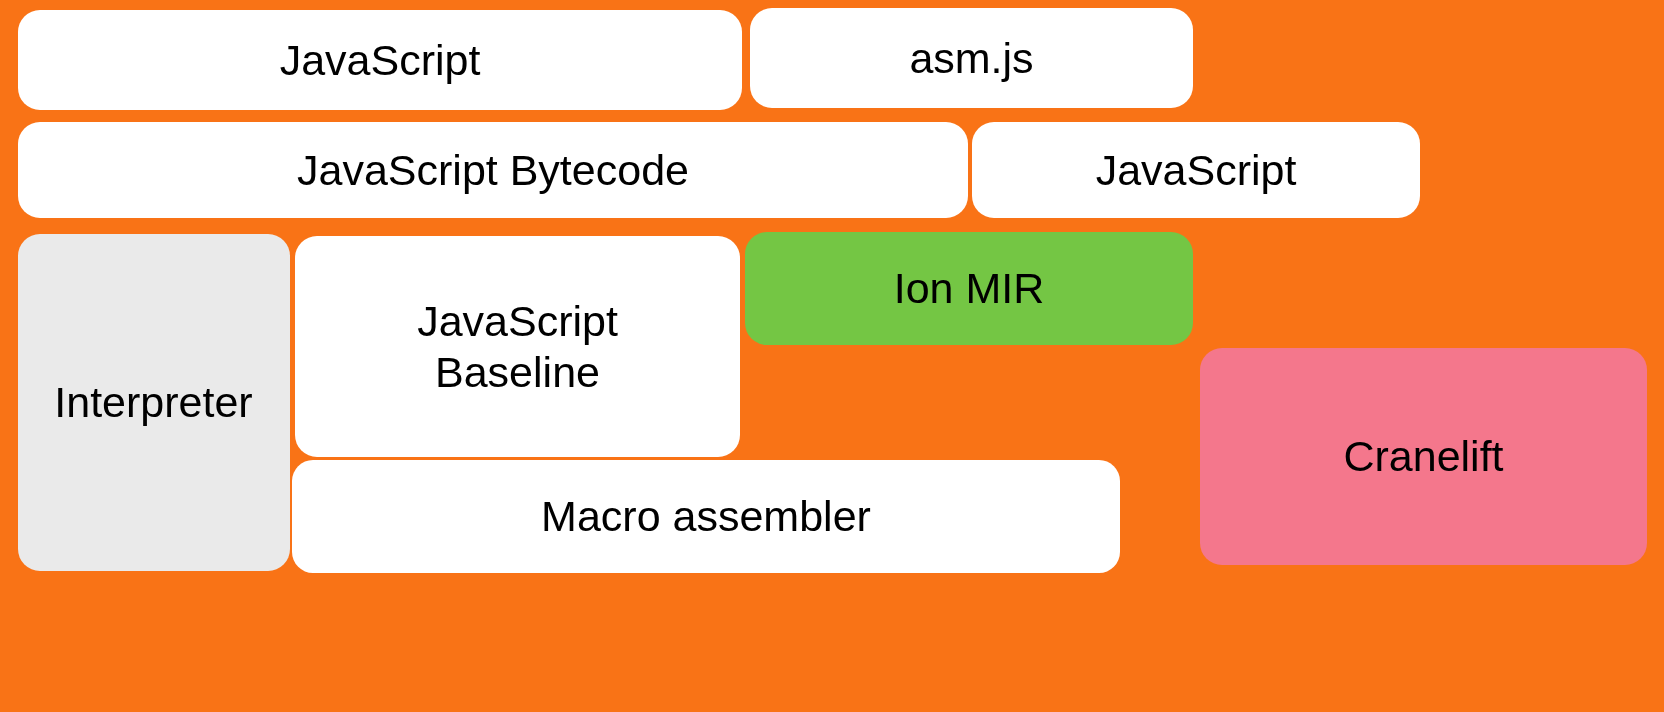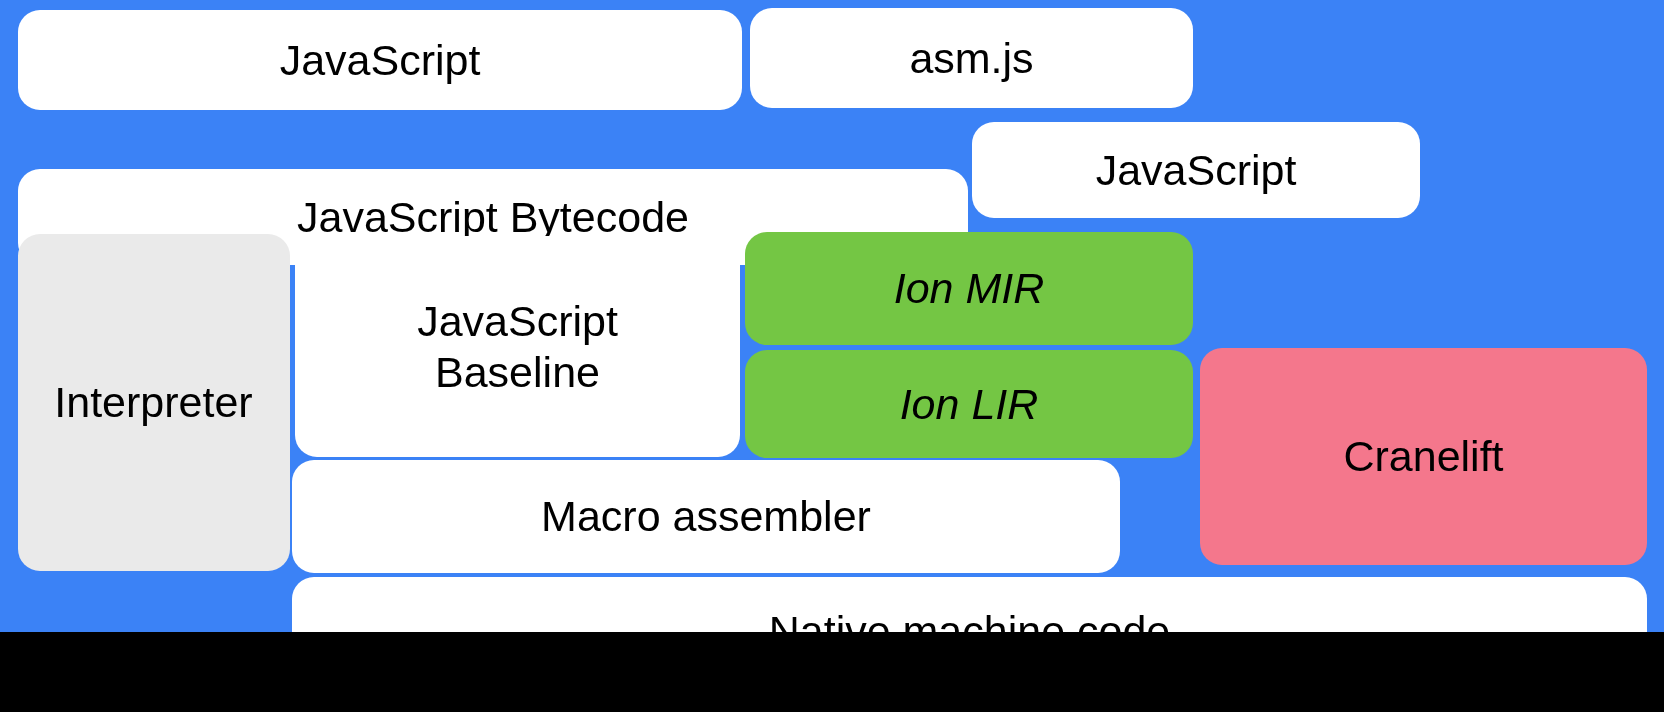--- a/index.html
+++ b/index.html
@@ -3,22 +3,22 @@
 <meta charset="utf-8">
 <style>
   html, body {
     margin: 0;
     padding: 0;
     background: #000000;
   }
   #stage {
     position: relative;
     width: 1664px;
-    height: 632px;
-    background: #3b82f6;
+    height: 712px;
+    background: #f97316;
     overflow: hidden;
     font-family: "Liberation Sans", sans-serif;
   }
   .node {
     position: absolute;
     box-sizing: border-box;
     display: flex;
     align-items: center;
     justify-content: center;
     text-align: center;
@@ -27,45 +27,43 @@
     font-size: 43px;
     line-height: 1.18;
     font-weight: 400;
     letter-spacing: 0px;
     white-space: pre-line;
     padding: 2px 8px;
     -webkit-font-smoothing: antialiased;
   }
   .fill-white { background: #FFFFFF; }
   .fill-grey  { background: #EAEAEA; padding-left: 7px; }
-  .fill-green { background: #74C644; font-style: italic; }
+  .fill-green { background: #74C644; }
   .fill-pink  { background: #F4778C; text-align: center; }
 </style>
 </head>
 <body>
 
 <div id="stage">
 
   <div class="node fill-white" style="left:18px;  top:10px;  width:724px; height:100px;">JavaScript</div>
 
   <div class="node fill-white" style="left:750px; top:8px;  width:443px; height:100px;">asm.js</div>
 
 
-  <div class="node fill-white" style="left:18px;  top:122px; width:950px; height:96px;margin-top:47px;">JavaScript Bytecode</div>
+  <div class="node fill-white" style="left:18px;  top:122px; width:950px; height:96px;">JavaScript Bytecode</div>
 
   <div class="node fill-white" style="left:972px; top:122px; width:448px; height:96px;">JavaScript</div>
 
   <div class="node fill-grey" style="left:18px;  top:234px; width:272px; height:337px;">Interpreter</div>
 
   <div class="node fill-white" style="left:295px; top:236px; width:445px; height:221px;">JavaScript
 Baseline</div>
 
   <div class="node fill-green" style="left:745px; top:232px; width:448px; height:113px;">Ion MIR</div>
 
-  <div class="node fill-green" style="left:745px; top:350px; width:448px; height:108px;">Ion LIR</div>
 
   <div class="node fill-pink" style="left:1200px;top:348px; width:447px; height:217px;">Cranelift</div>
 
-  <div class="node fill-white" style="left:292px; top:460px; width:828px; height:113px;">Macro assembler</div>
+  <div class="node fill-white" style="left:292px; top:460px; width:828px; height:113px;border-radius:21px;">Macro assembler</div>
 
-  <div class="node fill-white" style="left:292px; top:577px; width:1355px; height:108px;">Native machine code</div>
 
 </div>
 
 </body></html>

